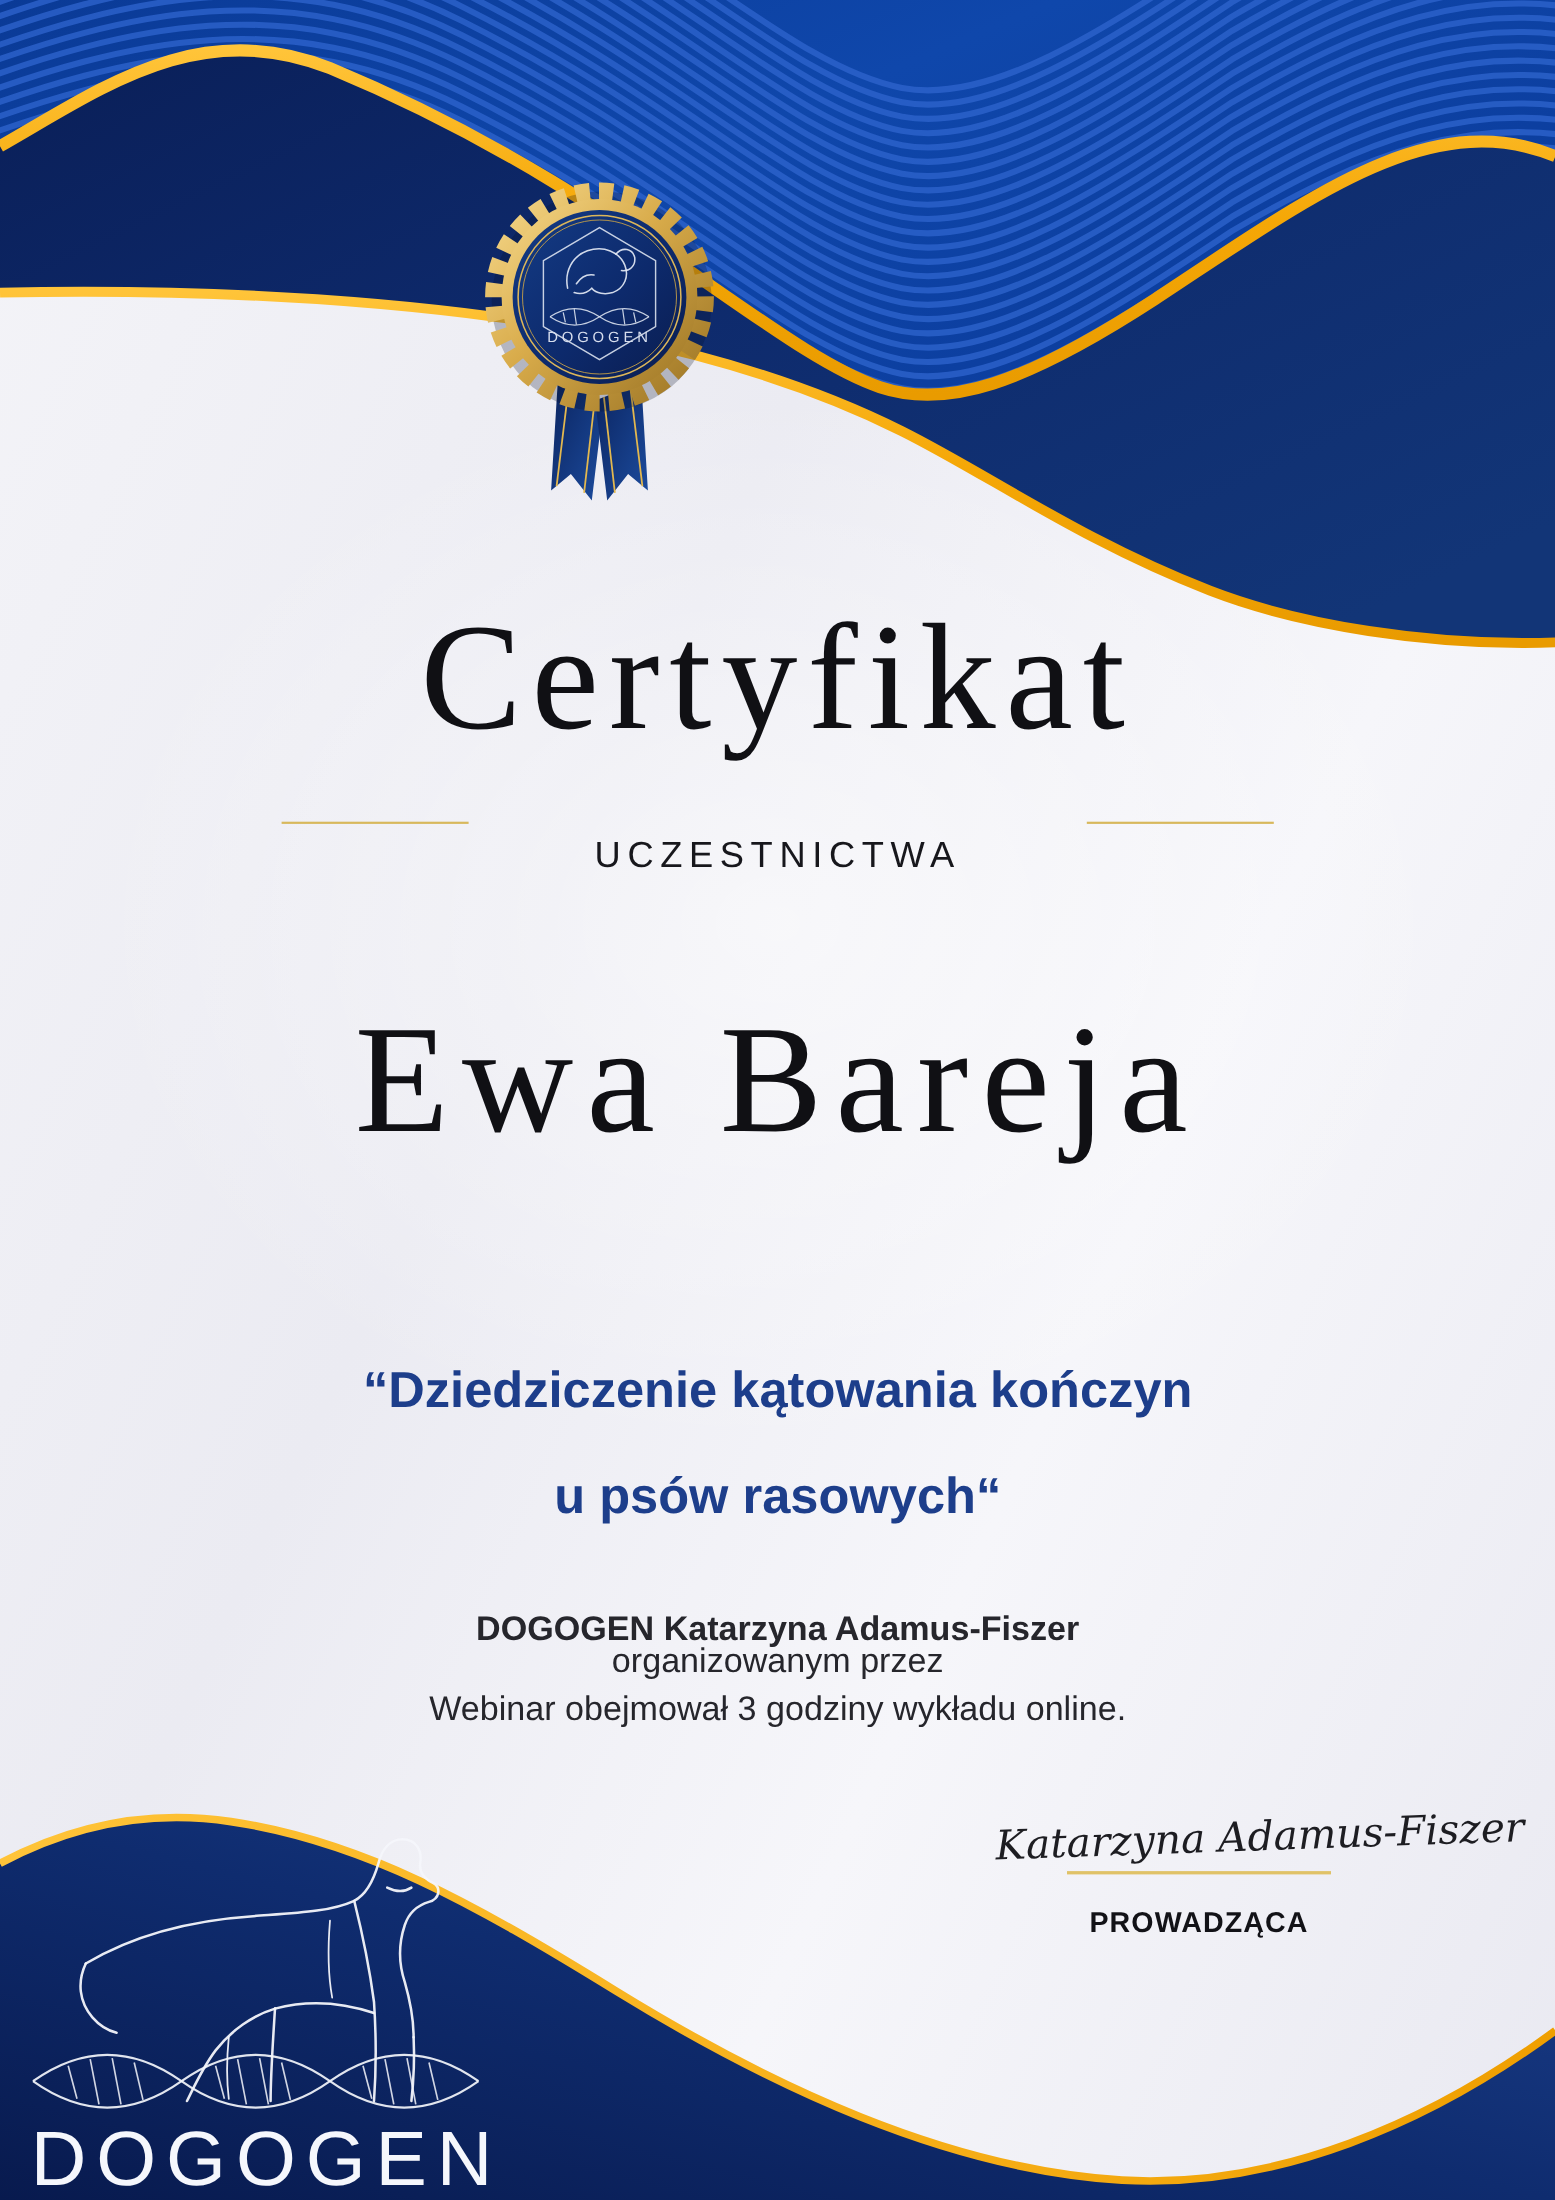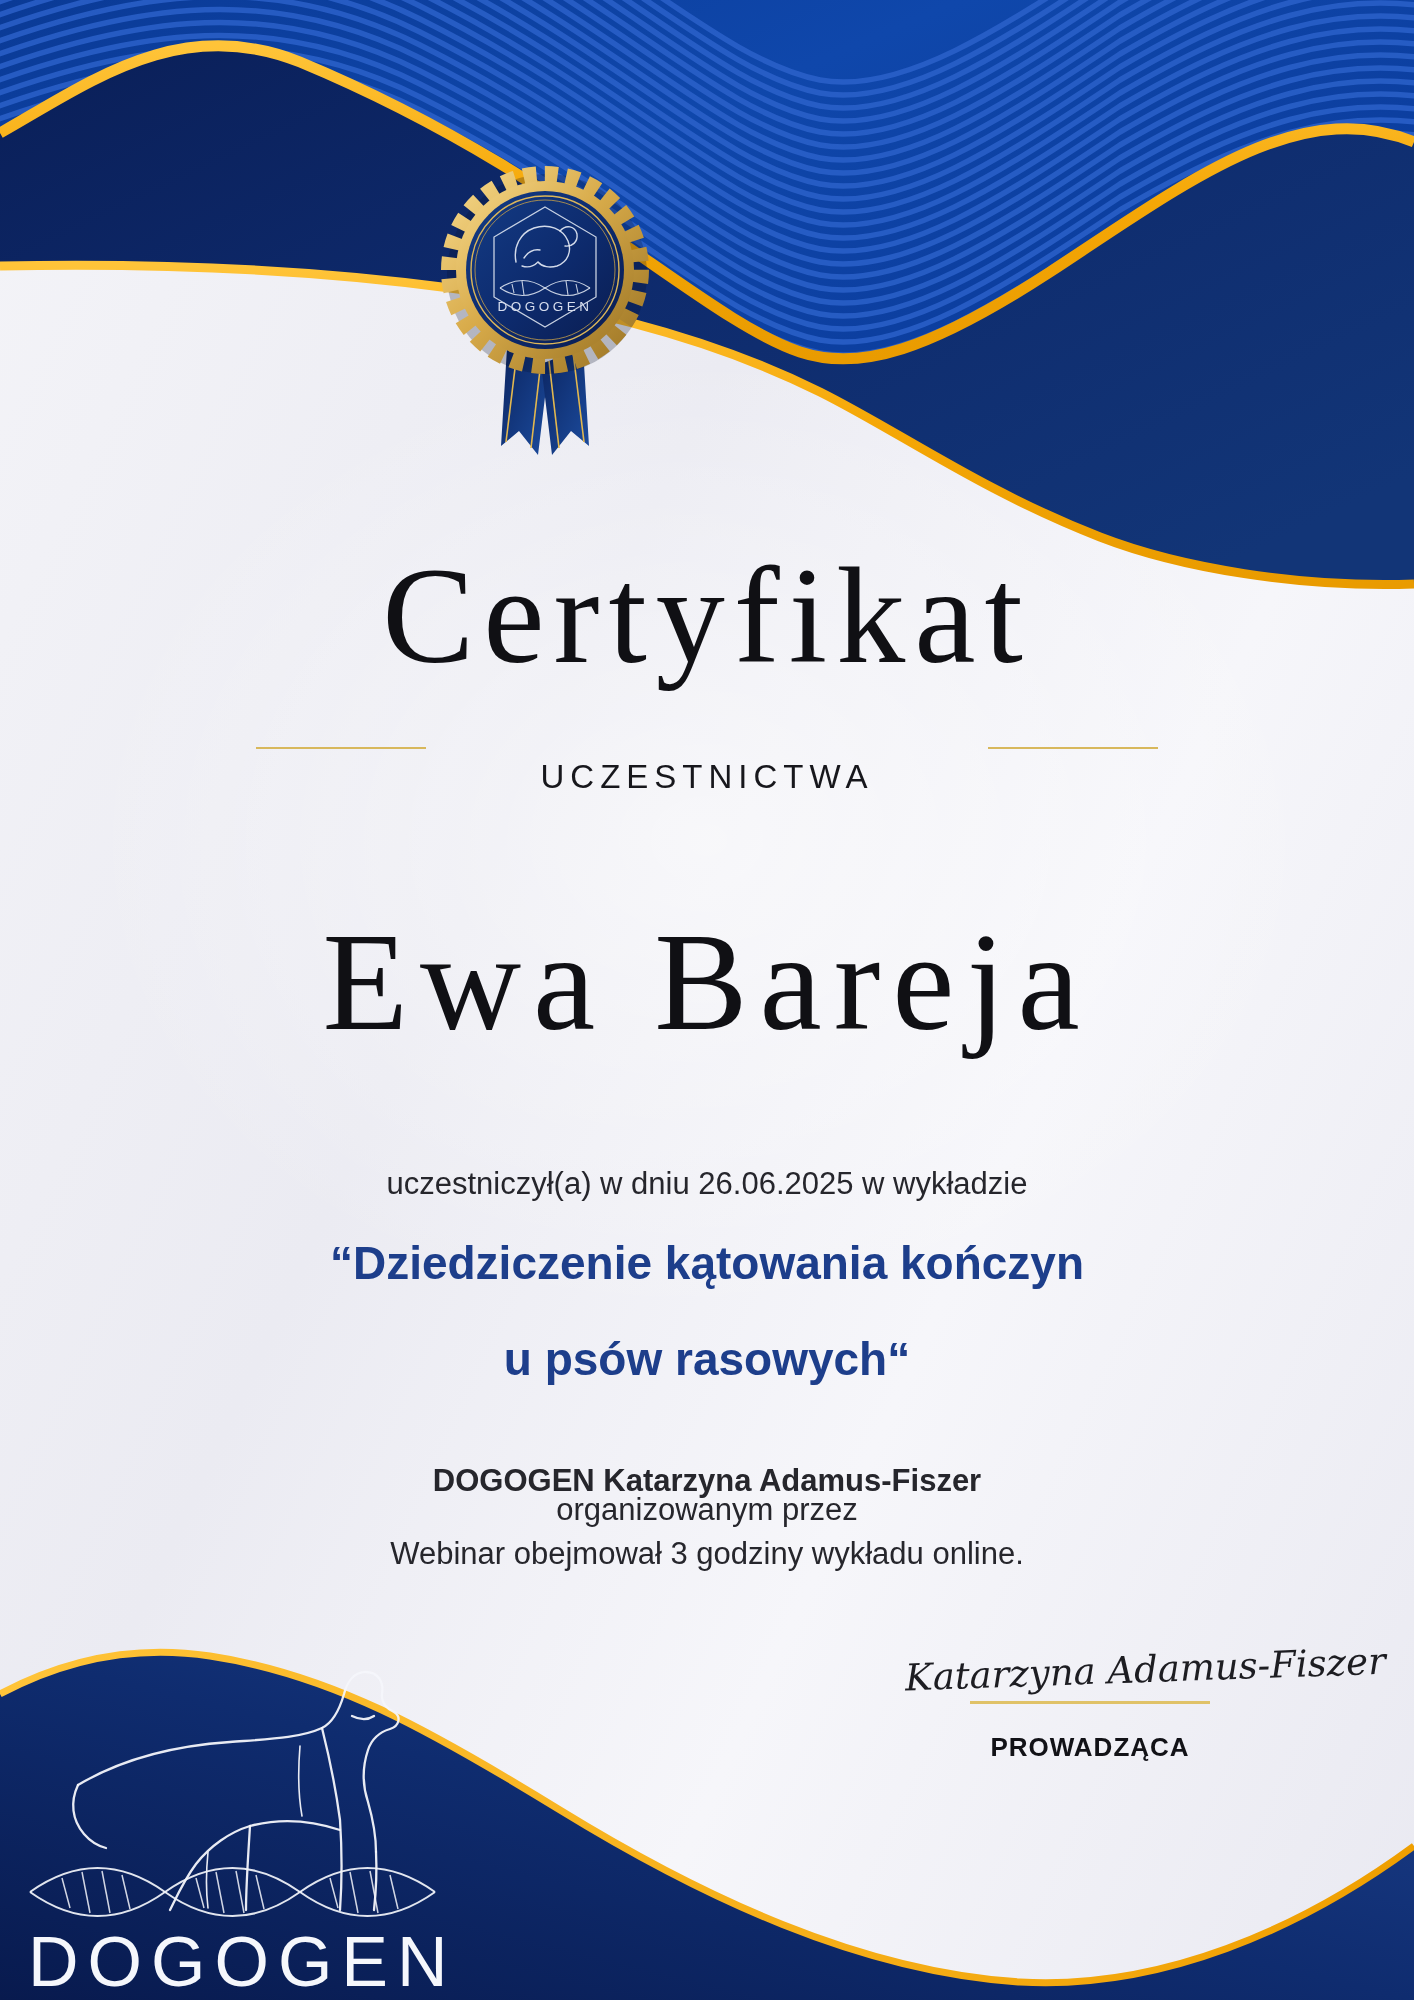--- a/index.html
+++ b/index.html
@@ -162,21 +162,20 @@
   </svg>
 
   <div class="centered title">Certyfikat</div>
 
   <div class="gold-line left"></div>
   <div class="gold-line right"></div>
   <div class="centered subtitle">UCZESTNICTWA</div>
 
   <div class="centered recipient">Ewa Bareja</div>
 
-  <div class="centered body-line intro">uczestniczył(a) w dniu 26.06.2025 w wykładzie</div>
   <div class="centered lecture l1">“Dziedziczenie kątowania kończyn</div>
   <div class="centered lecture l2">u psów rasowych“</div>
   <div class="centered body-line organized">organizowanym przez</div>
   <div class="centered body-line organizer">DOGOGEN Katarzyna Adamus-Fiszer</div>
   <div class="centered body-line webinar">Webinar obejmował 3 godziny wykładu online.</div>
 
   <div class="sig-block">
     <div class="sig-name">Katarzyna Adamus-Fiszer</div>
     <div class="sig-underline"></div>
     <div class="sig-role">PROWADZĄCA</div>

